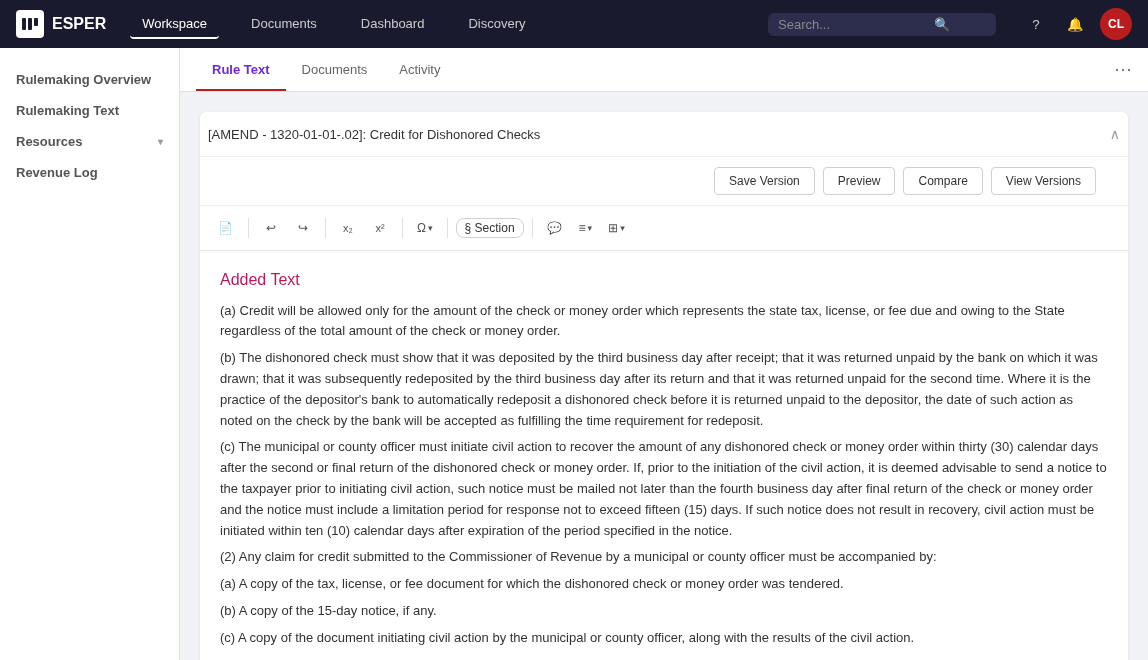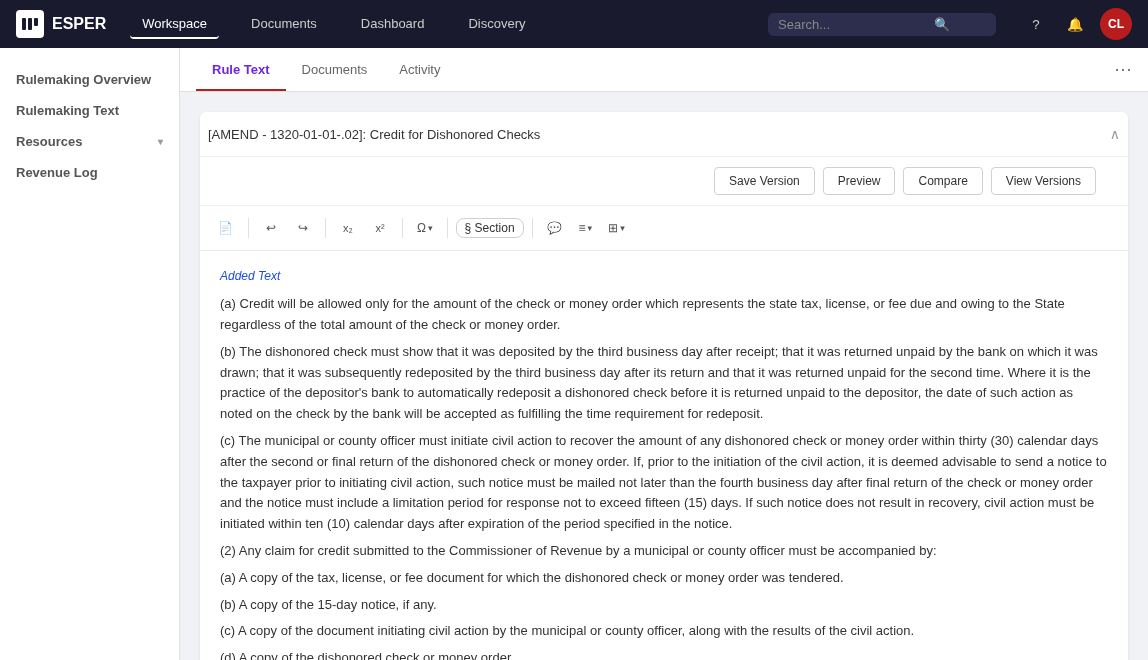--- a/index.html
+++ b/index.html
@@ -109,21 +109,21 @@
       display: flex; align-items: center; gap: 2px; padding: 2px 6px; border-radius: 4px;
       cursor: pointer; background: none; border: none; color: #555; font-size: 12px;
     }
     .section-btn {
       display: flex; align-items: center; gap: 4px; padding: 2px 8px; border-radius: 8px;
       cursor: pointer; background: none; border: 1px solid #d0d0d0; color: #333; font-size: 12px;
     }
 
     
     .editor-body { padding: 16px 20px; font-size: 13px; line-height: 1.6; color: #333; }
-    .added-text-label { font-size: 12px; color: #1d4ed8; margin-bottom: 8px; font-style: italic; }
+    .added-text-label { font-size: 16px; color: #be185d; margin-bottom: 8px; }
     .editor-paragraph { margin-bottom: 6px; text-indent: -0px; padding-left: 0; }
   </style>
 </head>
 <body>
 
 <nav class="top-nav">
   <div class="logo-area">
     <div class="logo-icon">
       <svg viewBox="0 0 20 20" fill="#1a1a2e">
         <rect x="2" y="4" width="4" height="12" rx="1"></rect>

